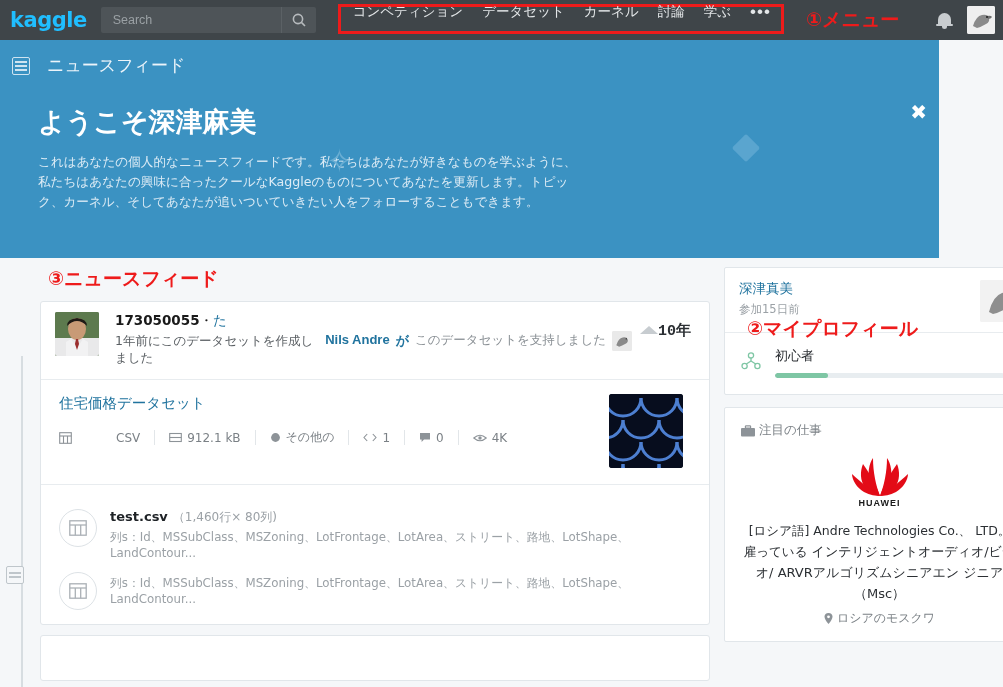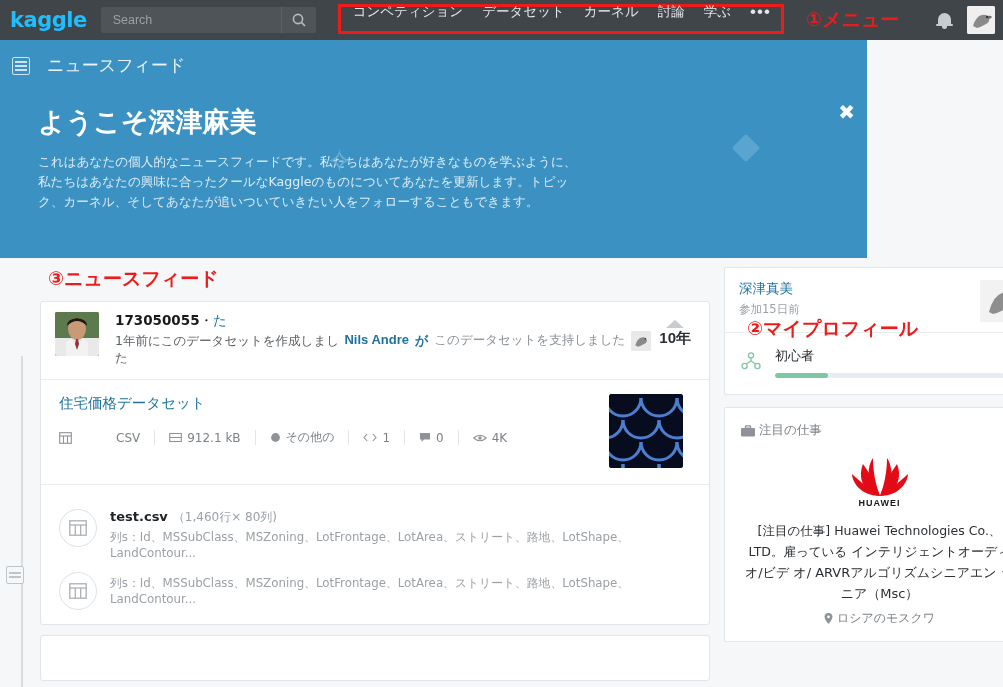--- a/index.html
+++ b/index.html
@@ -77,21 +77,21 @@
   .bell-c { width: 17px; height: 2px; background: #c8cccf; position: absolute; top: 13px; left: -1px; border-radius: 1px;}
   .bell-d { width: 5px; height: 3px; background: #c8cccf; position: absolute; top: 15px; left: 5px; border-radius: 0 0 3px 3px;}
   .avatar-top {
     width: 28px; height: 28px; background: #e8e8e8;
     border-radius: 2px; overflow: hidden;
   }
 
   
   .hero {
     position: relative;
-    width: 867px; height: 218px;
+    width: 939px; height: 218px;
     background: #3b92c2;
     overflow: hidden;
   }
   .hero-head {
     display: flex; align-items: center;
     padding-top: 14px; padding-left: 6px;
   }
   .feed-icon {
     width: 18px; height: 18px;
     border: 1.6px solid #cfe4f1; border-radius: 2px;
@@ -182,22 +182,22 @@
     font-family: "DejaVu Sans", sans-serif;
   }
   .post-right {
     display: flex; align-items: flex-start; gap: 6px;
     padding-top: 20px; white-space: nowrap;
   }
   .post-right .a-lnk { color: #20739e; font-size: 13px; font-weight: bold; }
   .post-right .a-txt { color: #8a9095; font-size: 12.5px; font-family: "DejaVu Sans", sans-serif; }
   .mini-av { width: 20px; height: 20px; background: #e4e4e4; border-radius: 2px; overflow: hidden; margin-top: -1px;}
   .vote {
-    display: flex; flex-direction: column; align-items: center;
-    margin-left: 2px; margin-top: -12px; margin-right: 6px;
+    display: flex; flex-direction: row; align-items: center;
+    margin-left: 2px; margin-top: -12px; margin-right: 6px; font-family: Liberation Mono, monospace;
   }
   .vote .tri {
     width: 0; height: 0; border-left: 9px solid transparent;
     border-right: 9px solid transparent; border-bottom: 8px solid #c7ccd0;
   }
   .vote .num { font-size: 15px; font-weight: bold; color: #2b2f33; margin-top: 1px; }
 
   .divider { height: 1px; background: #e8ecef; }
 
   .ds-body { display: flex; padding: 14px 16px 16px 18px; }
@@ -575,21 +575,21 @@
               <path d="M31 43 C34 34 40 22 48 11 C51 18 51 28 46 34 C42 39 36 42 31 43 Z"></path>
               <path d="M31 43 C27 33 24 19 24 5 C20 10 18 22 21 31 C23 38 27 42 31 43 Z"></path>
               <path d="M31 43 C35 33 38 19 38 5 C42 10 44 22 41 31 C39 38 35 42 31 43 Z"></path>
               <path d="M31 43 C24 38 11 29 3 21 C3 27 8 35 15 39 C21 42 27 43 31 43 Z"></path>
               <path d="M31 43 C38 38 51 29 59 21 C59 27 54 35 47 39 C41 42 35 43 31 43 Z"></path>
             </g>
           </svg>
           <div class="hw-text">HUAWEI</div>
         </div>
         <div class="job-title">
-          <span class="small">[注目の仕事] Huawei Technologies Co.、</span>
+          <span class="small">[ロシア語] Andre Technologies Co.、</span>
           <span class="small">LTD。雇っている</span>
           <span>インテリジェントオーディオ/ビデ</span>
           <span>オ/ ARVRアルゴリズムシニアエン</span>
           <span>ジニア（Msc）</span>
         </div>
         <div class="job-loc">
           <svg width="9" height="11" viewBox="0 0 9 11" fill="#8d9398">
             <path d="M4.5 0 C2 0 0.5 1.7 0.5 3.8 C0.5 6.6 4.5 11 4.5 11 C4.5 11 8.5 6.6 8.5 3.8 C8.5 1.7 7 0 4.5 0 Z"></path>
             <circle cx="4.5" cy="3.8" r="1.4" fill="#ffffff"></circle>
           </svg>

